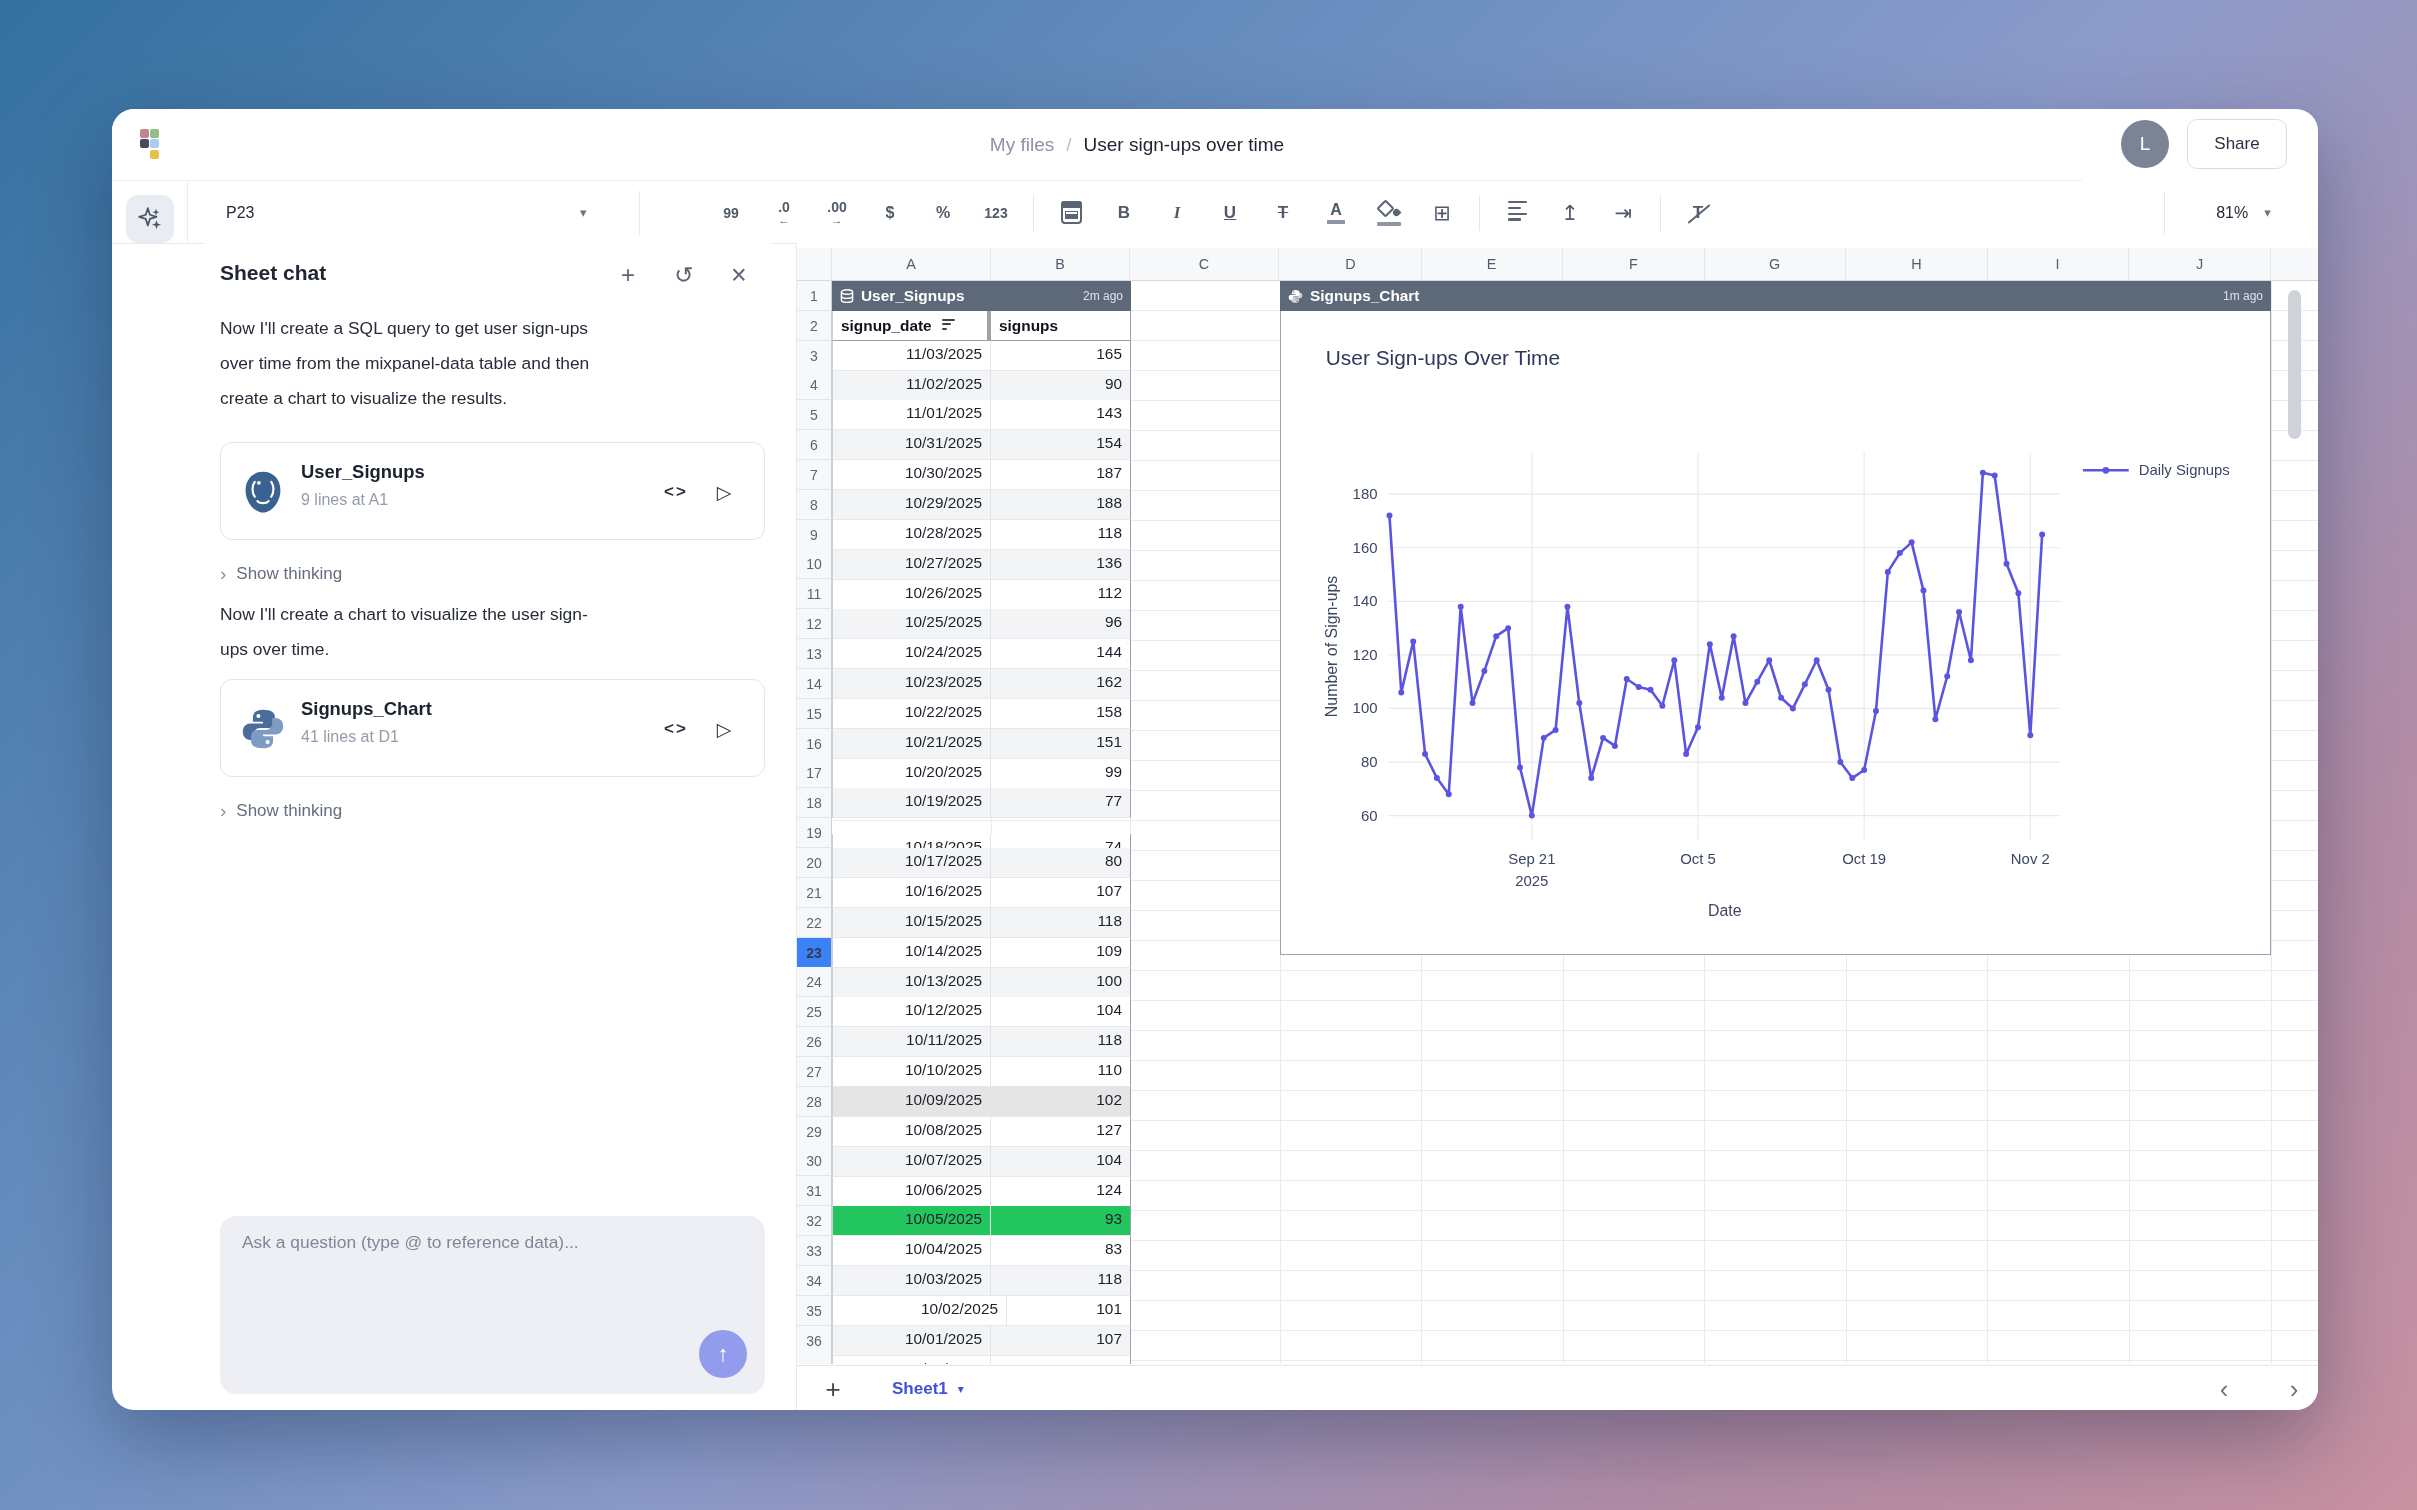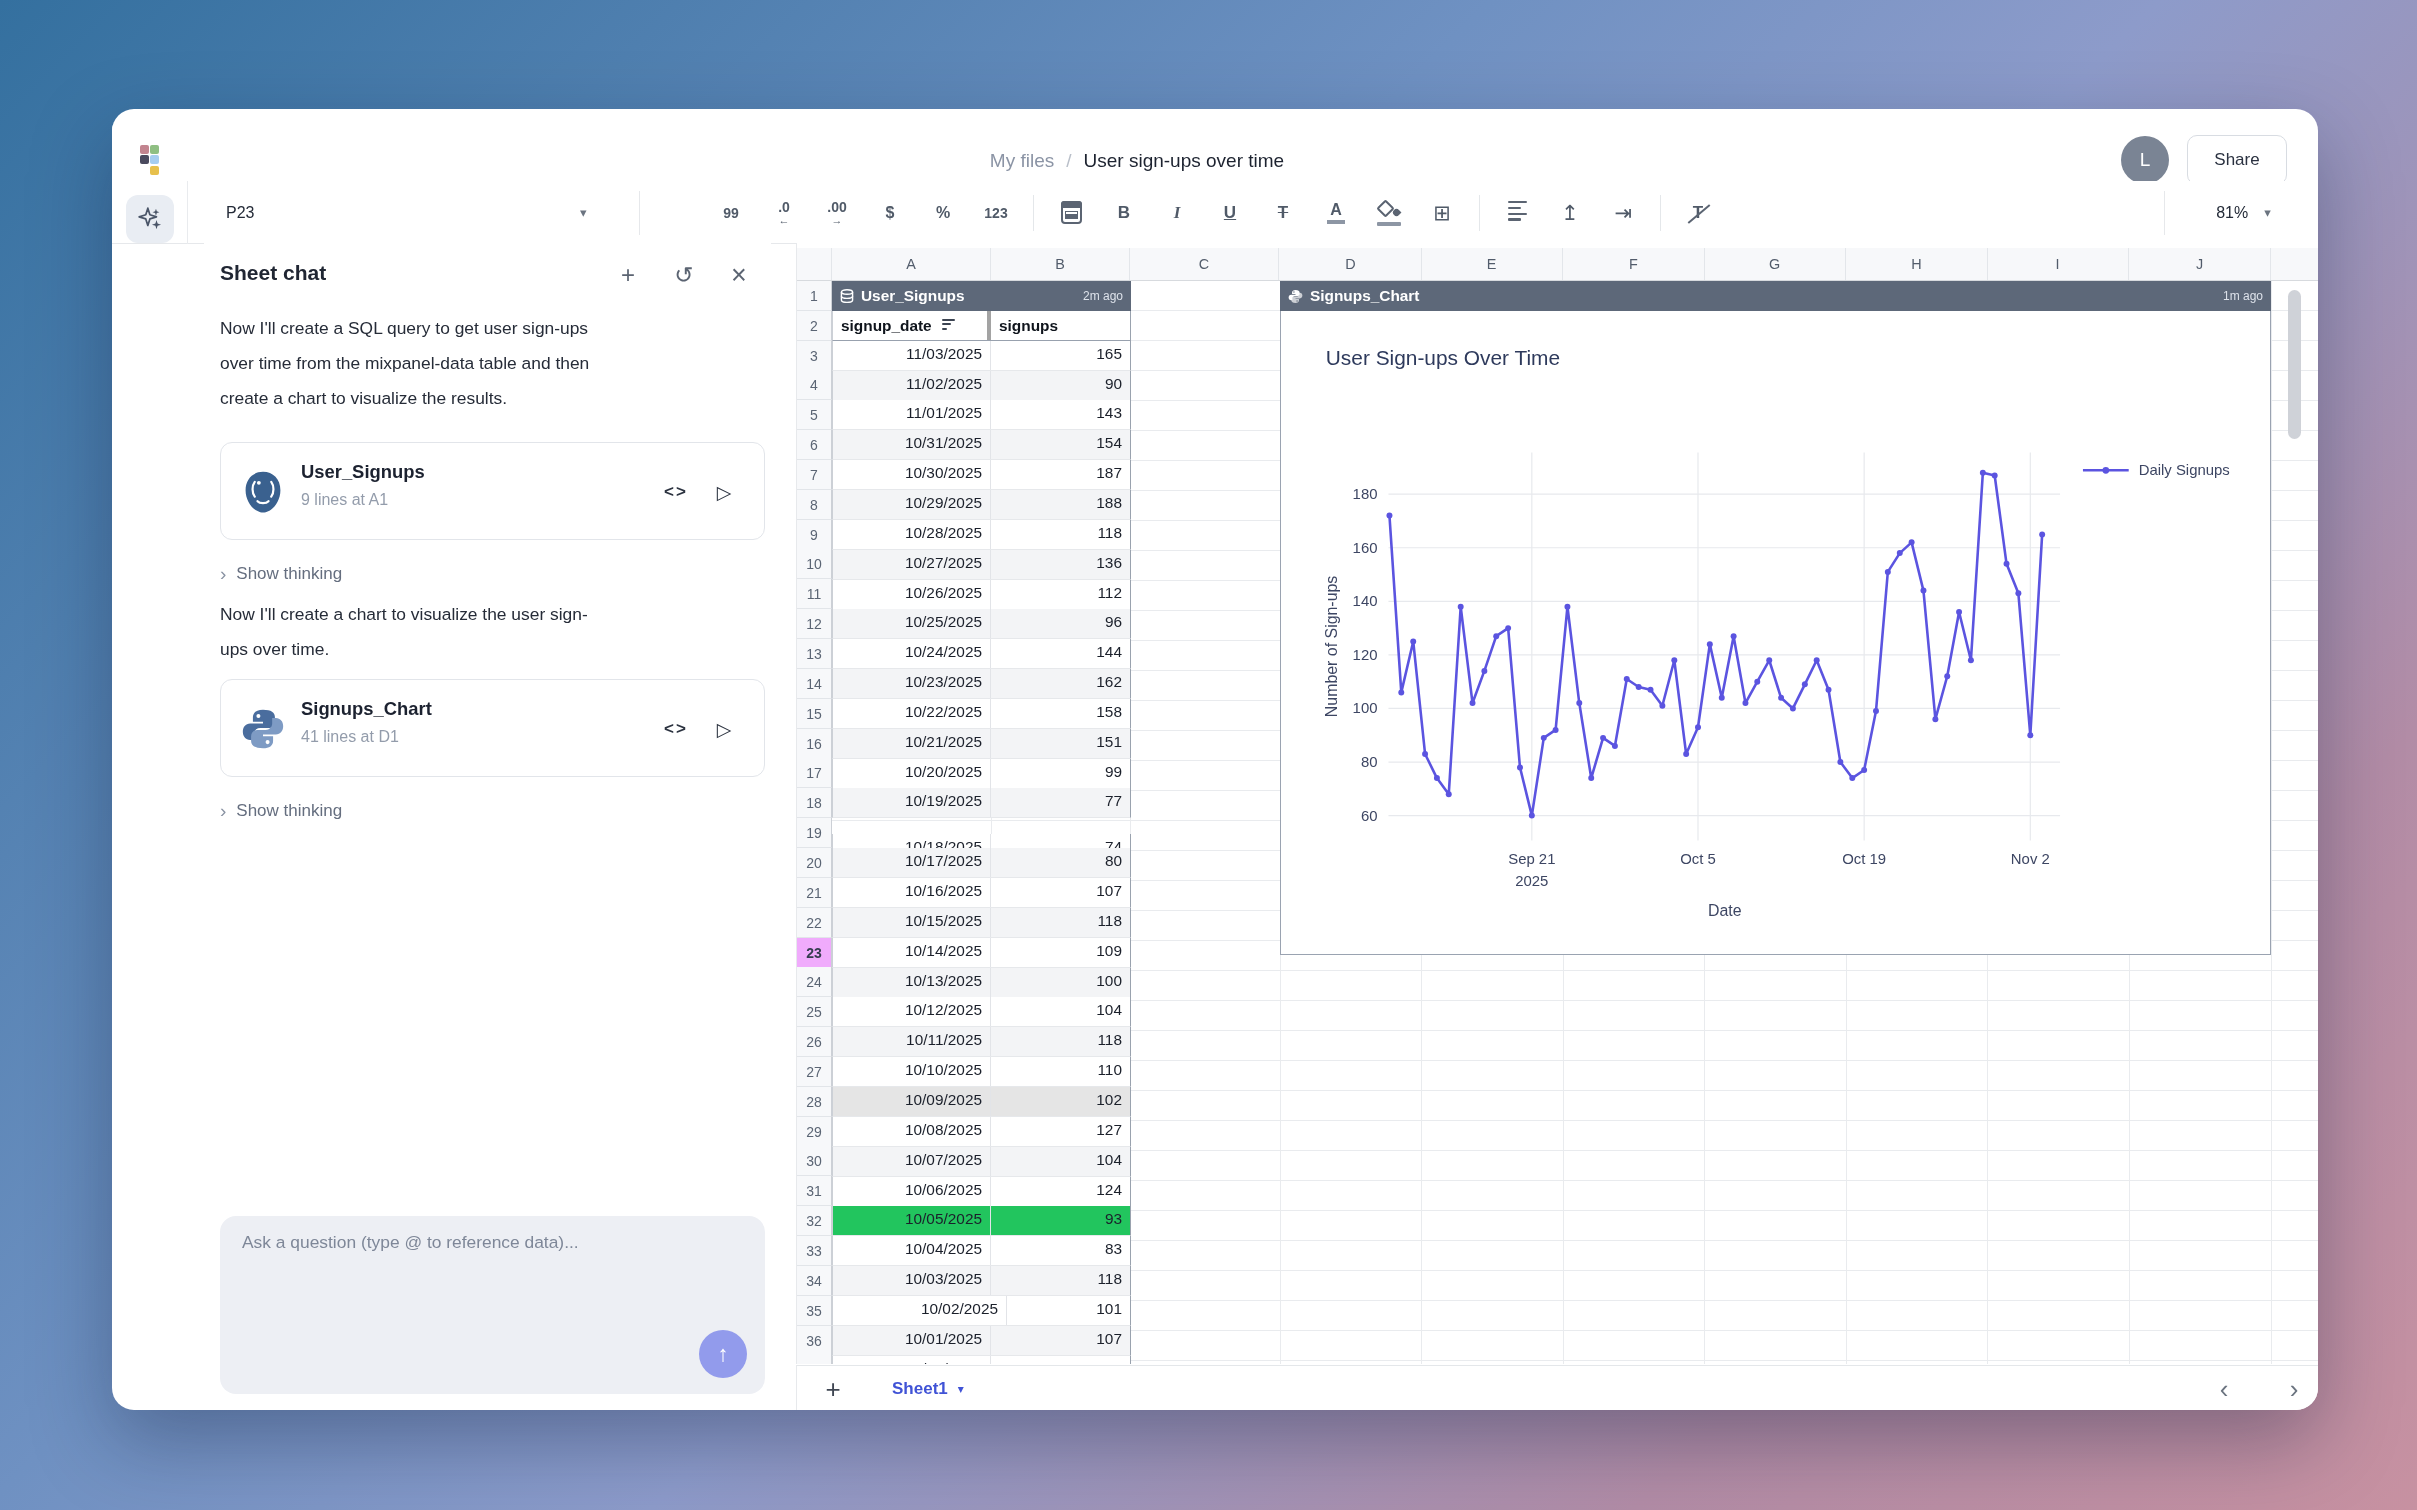--- a/index.html
+++ b/index.html
@@ -11,21 +11,21 @@
   .stage {
     position:relative; width:2418px; height:1510px;
     background:linear-gradient(135deg,#34709f 0%,#6f91c2 38%,#8d9bca 55%,#b28ca6 80%,#c791a1 100%);
   }
   .window {
     position:absolute; left:112px; top:109px; width:2206px; height:1301px;
     background:#ffffff; border-radius:22px; overflow:hidden;
     box-shadow:0 30px 80px rgba(15,30,60,.35);
   }
   
-  .hdr { position:absolute; left:0; top:16px; width:1970px; height:72px; background:#fff; border-bottom:1px solid #edeef1; }
+  .hdr { position:absolute; left:0; top:0; width:1970px; height:72px; background:#fff; border-bottom:1px solid #edeef1; }
   .logo { position:absolute; left:28px; top:20px; width:22px; height:32px; }
   .logo i { position:absolute; width:9px; height:9px; border-radius:2px; }
   .crumb { position:absolute; left:calc(50% + 40px); top:0; height:72px; transform:translateX(-50%);
     display:flex; align-items:center; gap:12px; font-size:19px; white-space:nowrap; }
   .crumb .parent { color:#8b94a5; }
   .crumb .sep { color:#b9bfc9; }
   .crumb .title { color:#1d2330; }
   .avatar { position:absolute; left:2009px; top:11px; width:48px; height:48px; border-radius:50%;
     background:#7a8494; color:#fff; font-size:19px; display:flex; align-items:center; justify-content:center; }
   .share { position:absolute; left:2075px; top:10px; width:100px; height:50px; border:1px solid #d8dce2;
@@ -94,21 +94,21 @@
   
   .sheet { position:absolute; left:684px; top:134px; width:1522px; height:1121px; background:#fff; border-left:1px solid #e7e9ec; overflow:hidden; }
   .colhdrs { position:absolute; left:0; top:5px; width:1522px; height:33px; background:#f7f8fa; border-bottom:1px solid #d7dade; z-index:5; }
   .colhdr-cell { position:absolute; top:0; height:32px; display:flex; align-items:center; justify-content:center;
     font-size:14.4px; color:#525c6b; border-right:1px solid #e3e6ea; cursor:pointer; }
   .gridbg { position:absolute; left:35px; top:38px; width:1488px; height:1084px;
     background:repeating-linear-gradient(to bottom, transparent 0 29px, #e9ebee 29px 30px); z-index:1; }
   .vline { position:absolute; top:38px; width:1px; height:1084px; background:#e9ebee; z-index:1; }
   .rowhdr-cell { position:absolute; left:0; width:35px; height:30px; background:#f7f8fa; border-right:1px solid #ccd0d6;
     border-bottom:1px solid #e2e5e9; display:flex; align-items:center; justify-content:center; font-size:14px; color:#5b6574; z-index:4; cursor:pointer; }
-  .rowhdr-cell.sel { background:#f0abfc; color:#333c4e; font-weight:600; }
+  .rowhdr-cell.sel { background:#3b82f6; color:#333c4e; font-weight:600; }
   .table-obj { position:absolute; left:35px; top:38px; width:299px; z-index:2; }
   .obj-h1 { height:30px; background:#5d6879; display:flex; align-items:center; padding:0 8px; gap:7px; color:#fff; }
   .obj-h1 .t { font-size:15.4px; font-weight:700; flex:0 0 auto; }
   .obj-h1 .ago { margin-left:auto; font-size:12px; color:#dde2ea; }
   .tbl-h2 { height:30px; background:#fff; border-bottom:1.5px solid #98a1ae; border-left:1px solid #ccd0d6; border-right:1.5px solid #99a2ae; display:flex; }
   .tbl-h2 .tha { width:158px; display:flex; align-items:center; padding-left:8px; gap:10px; font-size:15.4px; font-weight:700; color:#0f141c; border-right:4px solid #a3a3a3; }
   .tbl-h2 .thb { flex:1; display:flex; align-items:center; padding-left:8px; font-size:15.4px; font-weight:700; color:#0f141c; }
   .sorticon { display:inline-block; }
   .sorticon i { display:block; height:2px; background:#3c4452; margin-bottom:2.4px; border-radius:1px; }
   .sorticon i:nth-child(1){width:13px;} .sorticon i:nth-child(2){width:9px;} .sorticon i:nth-child(3){width:5px;}

